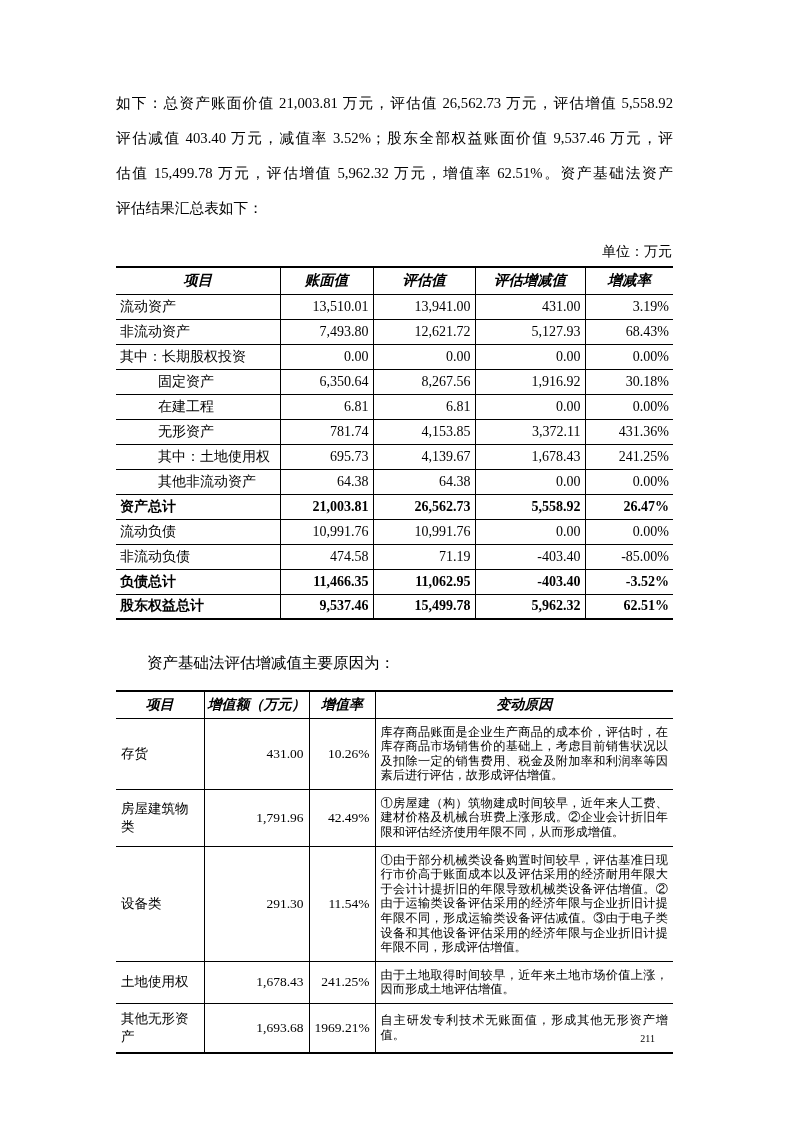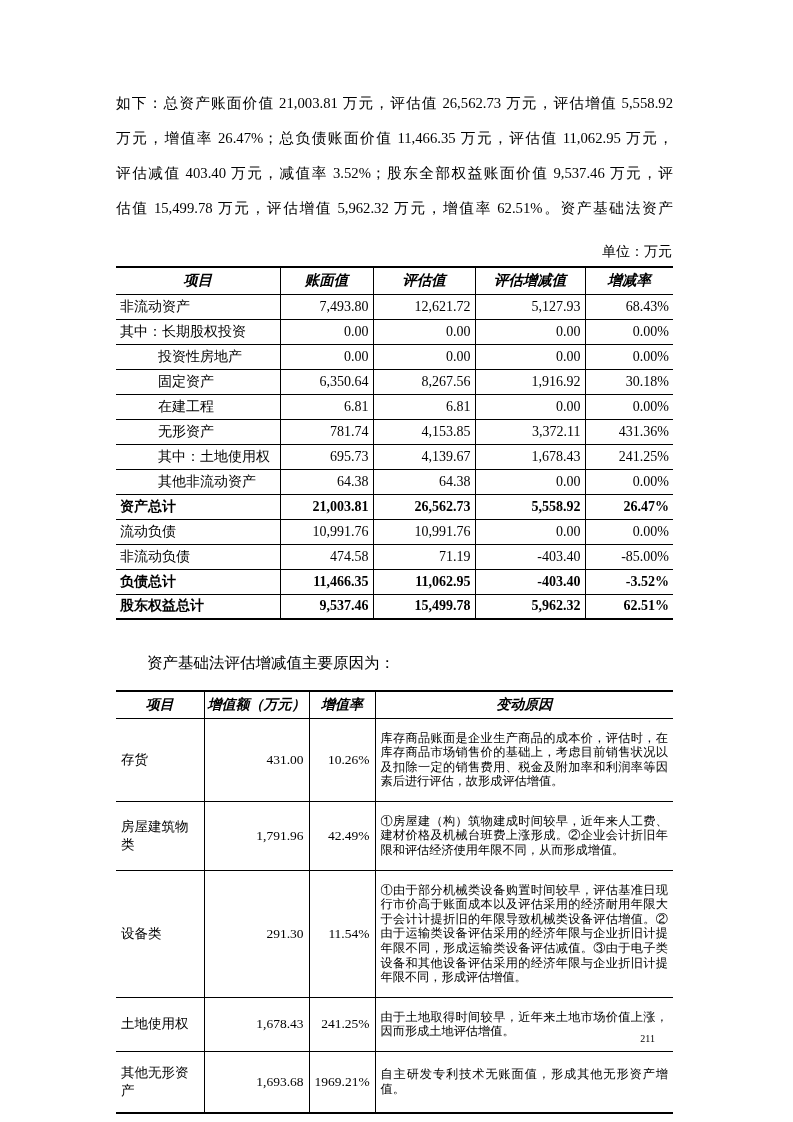--- a/index.html
+++ b/index.html
@@ -60,44 +60,44 @@
   .reasons-heading {
     position: absolute; top: 653px; left: 0; width: 100%;
     font-size: 15.5px;
     text-indent: 2em;
     font-family: Liberation Serif, serif;
   }
 
   
   .table2 { position: absolute; top: 690px; left: 0; }
   .table2 th { font-size: 14px; height: 27px; }
-  .table2 td { font-size: 13.5px; padding: 12px 5px; vertical-align: middle; margin-left: 48px; }
+  .table2 td { font-size: 13.5px; padding: 6px 5px; vertical-align: middle; margin-left: 48px; }
   .table2 td.c-item { text-align: left; }
   .table2 td.c-num { text-align: right; }
   .table2 td.c-reason {
     font-size: 12.2px;
     line-height: 14.6px;
     text-align: justify;
   }
 
   .page-number {
     position: absolute; top: 1033px; right: 18px;
     font-size: 10px;
   }
 </style>
 </head>
 <body>
 
 <div class="content">
 
   <div class="para1">
     <div class="pline j">如下：总资产账面价值 21,003.81 万元，评估值 26,562.73 万元，评估增值 5,558.92</div>
-    <div class="pline j">万元，增值率 26.47%；总负债账面价值 11,466.35 万元，评估值 11,062.95 万元，</div>
     <div class="pline j">评估减值 403.40 万元，减值率 3.52%；股东全部权益账面价值 9,537.46 万元，评</div>
     <div class="pline j">估值 15,499.78 万元，评估增值 5,962.32 万元，增值率 62.51%。资产基础法资产</div>
+    <div class="pline last">评估结果汇总表如下：</div>
   </div>
 
   <div class="unit-label">单位：万元</div>
 
   <table class="table1">
     <colgroup>
       <col style="width:164px">
         <col style="width:93px">
         <col style="width:102px">
         <col style="width:110px">
@@ -107,35 +107,35 @@
       <tr>
         <th>项目</th>
         <th>账面值</th>
         <th>评估值</th>
         <th>评估增减值</th>
         <th>增减率</th>
       </tr>
     </thead>
     <tbody>
         <tr>
+          <td class="c-item">流动资产</td>
+          <td class="c-num">13,510.01</td>
+          <td class="c-num">13,941.00</td>
+          <td class="c-num">431.00</td>
+          <td class="c-num">3.19%</td>
+        </tr>
+        <tr>
           <td class="c-item">非流动资产</td>
           <td class="c-num">7,493.80</td>
           <td class="c-num">12,621.72</td>
           <td class="c-num">5,127.93</td>
           <td class="c-num">68.43%</td>
         </tr>
         <tr>
           <td class="c-item">其中：长期股权投资</td>
-          <td class="c-num">0.00</td>
-          <td class="c-num">0.00</td>
-          <td class="c-num">0.00</td>
-          <td class="c-num">0.00%</td>
-        </tr>
-        <tr>
-          <td class="c-item indent">投资性房地产</td>
           <td class="c-num">0.00</td>
           <td class="c-num">0.00</td>
           <td class="c-num">0.00</td>
           <td class="c-num">0.00%</td>
         </tr>
         <tr>
           <td class="c-item indent">固定资产</td>
           <td class="c-num">6,350.64</td>
           <td class="c-num">8,267.56</td>
           <td class="c-num">1,916.92</td>

